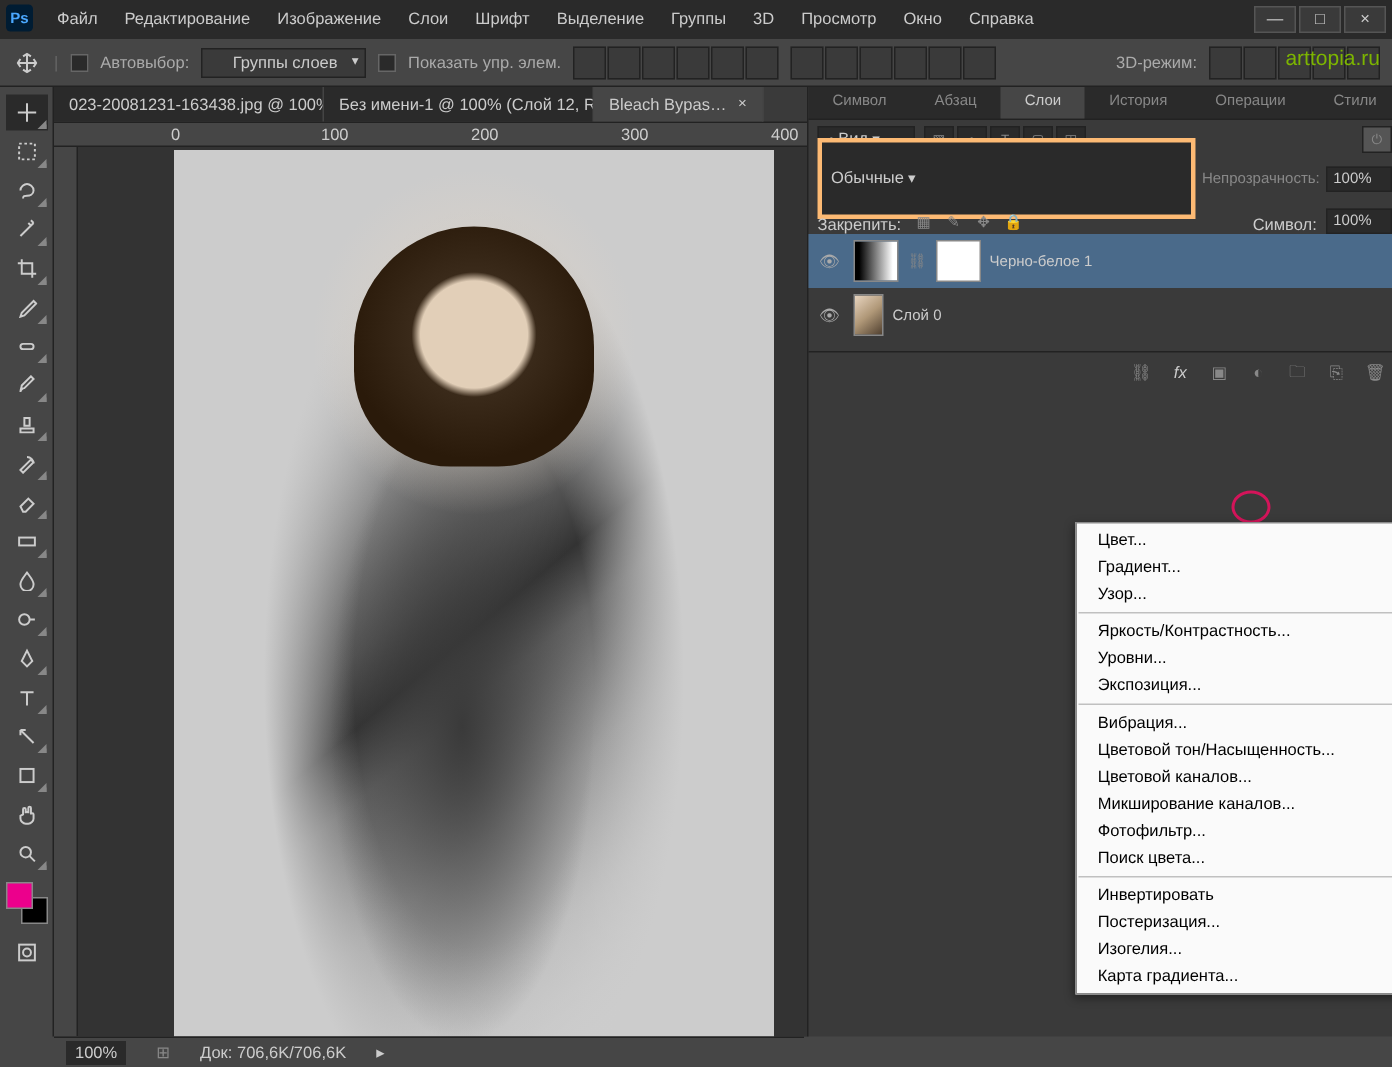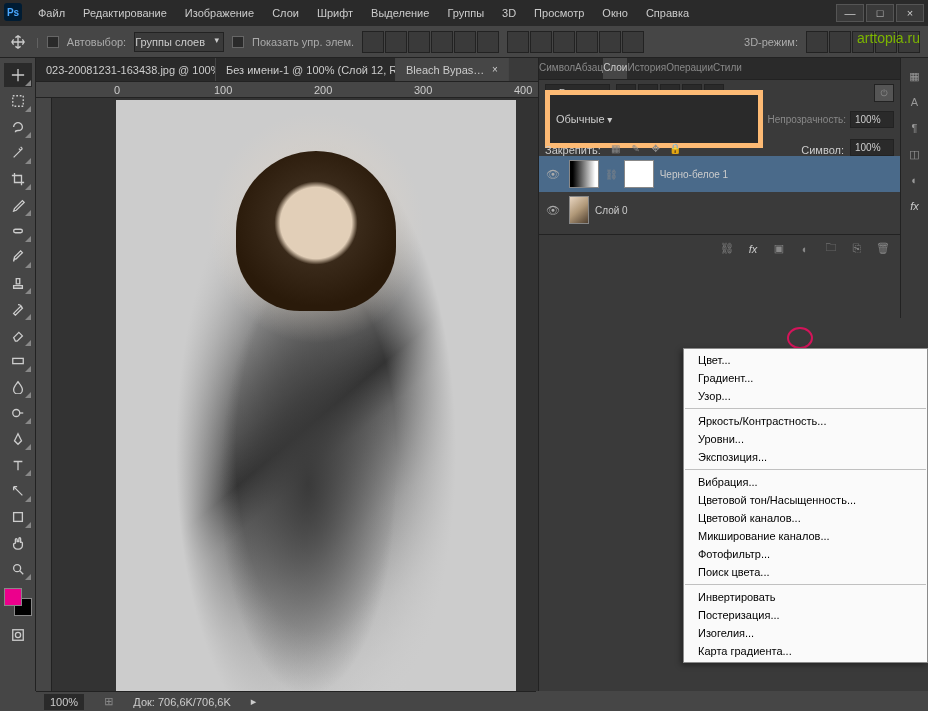--- a/index.html
+++ b/index.html
@@ -5,21 +5,21 @@
 *{margin:0;padding:0;box-sizing:border-box;font-family:Tahoma,Arial,sans-serif;font-size:11px;color:#ccc;user-select:none}
 body{background:#464646;width:928px;height:711px;overflow:hidden;position:relative}
 .title-bar{height:26px;background:#2a2a2a;display:flex;align-items:center;padding:0 4px;justify-content:space-between}
 .app-icon{width:18px;height:18px;background:#001c33;border-radius:3px;display:flex;align-items:center;justify-content:center;color:#4aa8ff;font-weight:bold;font-size:10px;margin-right:8px}
 .menu-bar{display:flex;align-items:center;gap:2px}
 .menu-item{padding:4px 8px;cursor:pointer}
 .win-controls{display:flex;gap:2px}
 .win-btn{width:28px;height:18px;background:#3a3a3a;border:1px solid #555;display:flex;align-items:center;justify-content:center;cursor:pointer;font-size:11px}
 .options-bar{height:32px;background:#464646;border-bottom:1px solid #222;display:flex;align-items:center;padding:0 8px;gap:8px}
 .move-icon{width:20px;height:20px;display:flex;align-items:center;justify-content:center}
-.dropdown{background:#3a3a3a;border:1px solid #222;padding:3px 18px 3px 0;position:relative;cursor:pointer}
+.dropdown{background:#3a3a3a;border:1px solid #222;padding:3px 18px 3px 20px;position:relative;cursor:pointer}
 .dropdown::after{content:'▾';position:absolute;right:4px;top:2px;font-size:9px}
 .checkbox{width:12px;height:12px;background:#2a2a2a;border:1px solid #666;display:inline-block;margin-right:4px;vertical-align:middle}
 .label{color:#aaa}
 .opt-group{display:flex;align-items:center;gap:4px}
 .align-btns{display:flex;gap:1px}
 .align-btn{width:22px;height:22px;background:#3a3a3a;border:1px solid #222;cursor:pointer}
 .brand{position:absolute;right:8px;top:30px;color:#7cb500;font-size:14px}
 .main{display:flex;height:calc(100% - 58px - 20px)}
 .tools{width:36px;background:#464646;border-right:1px solid #222;display:flex;flex-direction:column;padding-top:4px}
 .tool{width:28px;height:24px;margin:1px 4px;display:flex;align-items:center;justify-content:center;cursor:pointer;color:#bbb;position:relative}
@@ -38,28 +38,28 @@
 .ruler-v{width:16px;background:#464646;border-right:1px solid #222;position:absolute;left:0;top:40px;bottom:0}
 .canvas-wrap{display:flex;height:calc(100% - 40px)}
 .canvas{margin-left:16px;flex:1;background:#333;display:flex;justify-content:flex-start;padding:2px 0 0 64px}
 .photo{width:400px;height:640px;background:linear-gradient(140deg,#e8e8e8 0%,#d0d0d0 15%,#b8b8b8 25%,#888 35%,#555 45%,#333 50%,#666 55%,#999 65%,#bbb 75%,#d8d8d8 90%);position:relative;overflow:hidden}
 .photo::before{content:'';position:absolute;inset:0;background:radial-gradient(ellipse 45% 30% at 50% 20%,#e0d5c8 0%,transparent 60%),radial-gradient(ellipse 40% 60% at 48% 60%,#3a3a3a 0%,transparent 55%),radial-gradient(ellipse 50% 70% at 50% 55%,transparent 40%,#ccc 70%)}
 .photo::after{content:'';position:absolute;left:30%;top:8%;width:40%;height:25%;background:radial-gradient(circle at 50% 45%,#e2cfb8 30%,#3a2a1a 35%,#2a1a0a 70%);border-radius:50% 50% 40% 40%}
 .panels{flex:1;background:#3a3a3a;display:flex;flex-direction:column;position:relative;border-left:1px solid #222}
 .right-dock{position:absolute;right:0;top:0;width:28px;height:260px;background:#3a3a3a;border-left:1px solid #222;display:flex;flex-direction:column;gap:6px;padding-top:8px;align-items:center}
 .dock-icon{width:20px;height:20px;cursor:pointer;display:flex;align-items:center;justify-content:center;color:#999}
 .panel-tabs{height:22px;display:flex;background:#2a2a2a;border-bottom:1px solid #222;margin-right:28px}
-.ptab{padding:4px 0;cursor:pointer;color:#888;font-size:10px}
+.ptab{padding:4px 16px;cursor:pointer;color:#888;font-size:10px}
 .ptab.active{background:#464646;color:#ccc}
 .layers-header{height:26px;display:flex;align-items:center;padding:0 6px;gap:6px;margin-right:28px}
 .search-layer{background:#2a2a2a;border:1px solid #222;padding:2px 6px;flex:0 0 65px;font-size:10px}
 .filter-icons{display:flex;gap:2px;flex:1}
 .filter-icon{width:20px;height:18px;background:#2a2a2a;border:1px solid #222;cursor:pointer;display:flex;align-items:center;justify-content:center;font-size:9px;color:#888}
 .blend-row{height:26px;display:flex;align-items:center;padding:0 6px;gap:4px;margin-right:28px}
-.blend-mode{flex:1;background:#2a2a2a;border:5px solid #fdba74;padding:18px 6px;font-size:10px}
+.blend-mode{flex:1;background:#2a2a2a;border:3px solid #fdba74;padding:18px 6px;font-size:10px}
 .opacity-lbl{font-size:10px;color:#888}
 .opacity-val{background:#2a2a2a;border:1px solid #222;padding:2px 4px;font-size:10px;width:44px}
 .lock-row{height:24px;display:flex;align-items:flex-end;padding:0 6px;gap:6px;margin-right:28px;font-size:10px;color:#888}
 .lock-icons{display:flex;gap:2px}
 .lock-icon{width:18px;height:16px;cursor:pointer;display:flex;align-items:center;justify-content:center;font-size:10px;color:#888}
 .layer{height:36px;display:flex;align-items:center;padding:0 4px;gap:6px;margin-right:28px;cursor:pointer}
 .layer.selected{background:#4a6a8a}
 .eye{width:20px;height:20px;display:flex;align-items:center;justify-content:center;color:#aaa}
 .adj-thumb{width:30px;height:28px;background:linear-gradient(90deg,#000 0%,#000 10%,#fff 90%);border:1px solid #888}
 .mask-thumb{width:30px;height:28px;background:#fff;border:1px solid #888}

